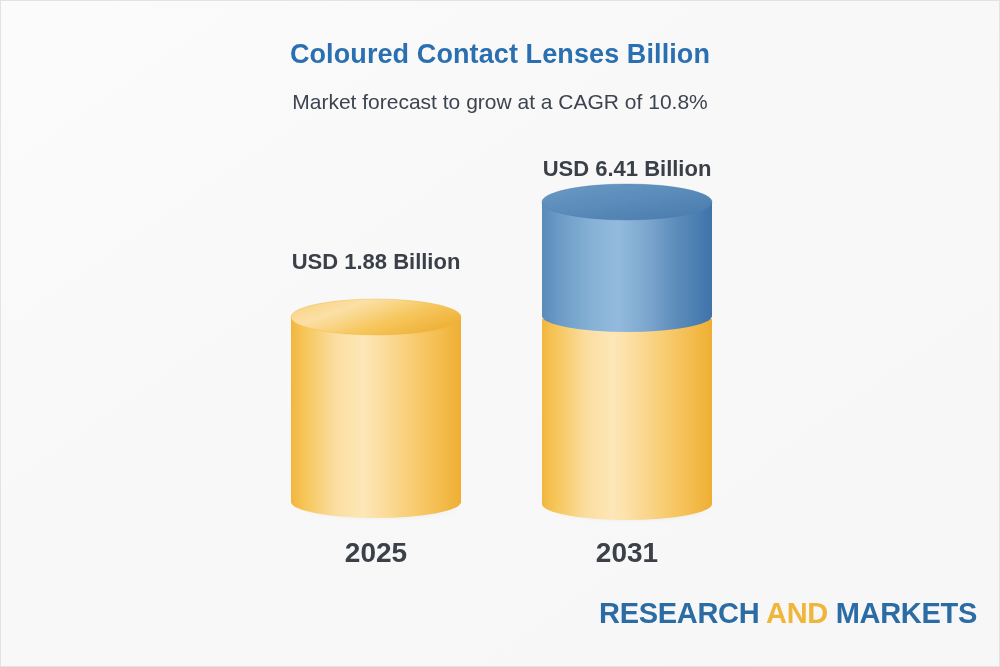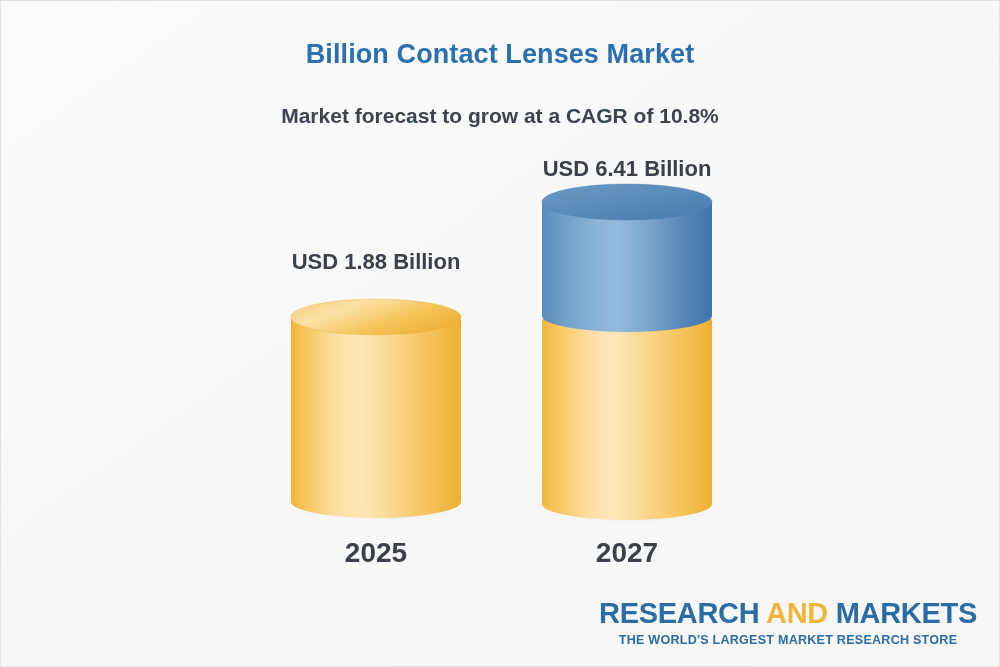--- a/index.html
+++ b/index.html
@@ -31,26 +31,26 @@
     left: 0;
     width: 100%;
     text-align: center;
     font-size: 27px;
     font-weight: bold;
     color: #2a70b0;
     letter-spacing: 0.1px;
   }
   .chart-subtitle {
     position: absolute;
-    top: 103px;
+    top: 89px;
     left: 0;
     width: 100%;
     text-align: center;
     font-size: 21px;
-    font-weight: bold;
+    font-weight: normal;
     color: #3d4450;
   }
 
   
   .plot {
     position: absolute;
     left: 0;
     top: 0;
     width: 1000px;
     height: 600px;
@@ -114,21 +114,21 @@
     color: #2c6ca5;
     letter-spacing: 0.22px;
     white-space: nowrap;
   }
 </style>
 </head>
 <body>
 
 <div class="canvas">
 
-  <div class="chart-title">Billion Contact Lenses Market</div>
+  <div class="chart-title">Coloured Contact Lenses Billion</div>
 
   <div class="chart-subtitle">Market forecast to grow at a CAGR of 10.8%</div>
 
   <div class="plot">
 
     <div class="bar-group" style="left:285px; top:248px; width:180px; height:320px;">
 
       <div class="value-label" style="top:0px;">USD 1.88 Billion</div>
 
       <svg class="cyl-svg" width="180" height="270" viewBox="0 0 180 270">
@@ -213,24 +213,23 @@
                  L 175 163 Z" fill="url(#ybody2)"></path>
 
         <path d="M 5 46 L 5 160
                  A 85 16 0 0 0 175 160
                  L 175 46 Z" fill="url(#bbody)"></path>
 
         <ellipse cx="90" cy="46" rx="85" ry="18" fill="url(#btop)"></ellipse>
         <ellipse cx="90" cy="46" rx="85" ry="18" fill="none" stroke="#4b7eb0" stroke-width="0.7" stroke-opacity="0.55"></ellipse>
       </svg>
 
-      <div class="cat-label" style="top:381px;">2027</div>
+      <div class="cat-label" style="top:381px;">2031</div>
     </div>
 
   </div>
 
 
   <div class="logo">
     <div class="logo-main"><span>RESEARCH </span><span class="accent">AND</span><span> MARKETS</span></div>
-    <div class="logo-tag">THE WORLD'S LARGEST MARKET RESEARCH STORE</div>
   </div>
 
 </div>
 
 </body></html>

